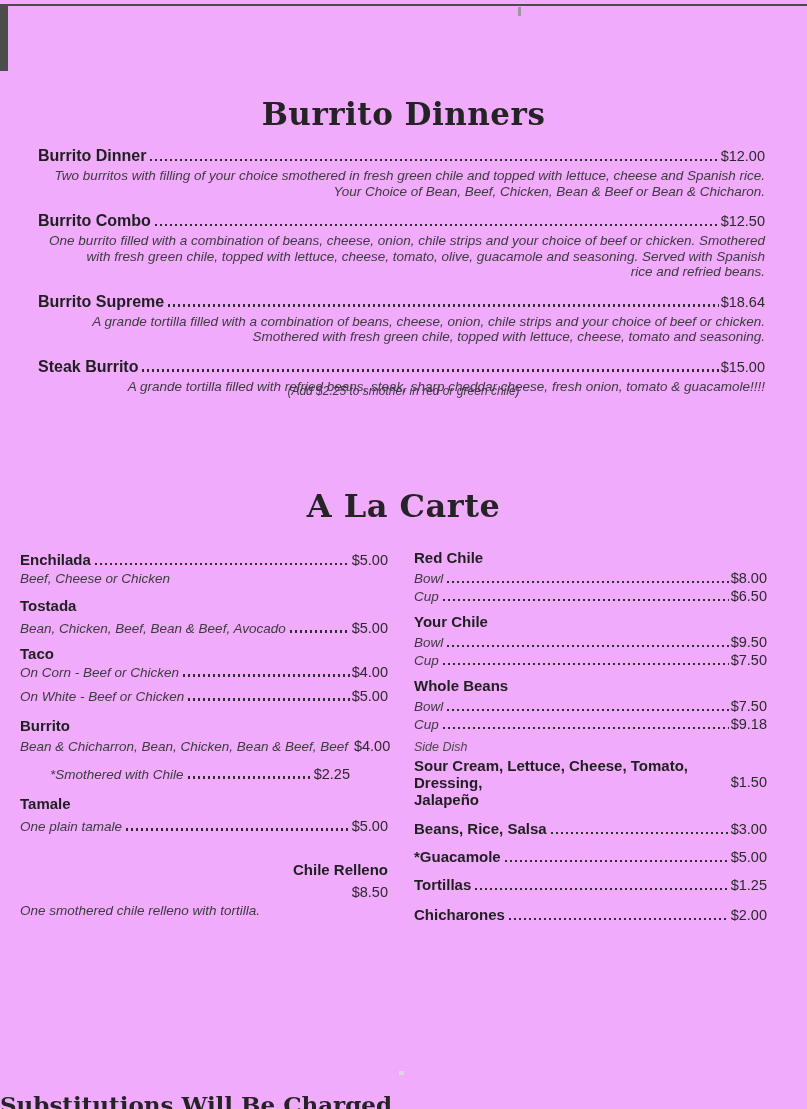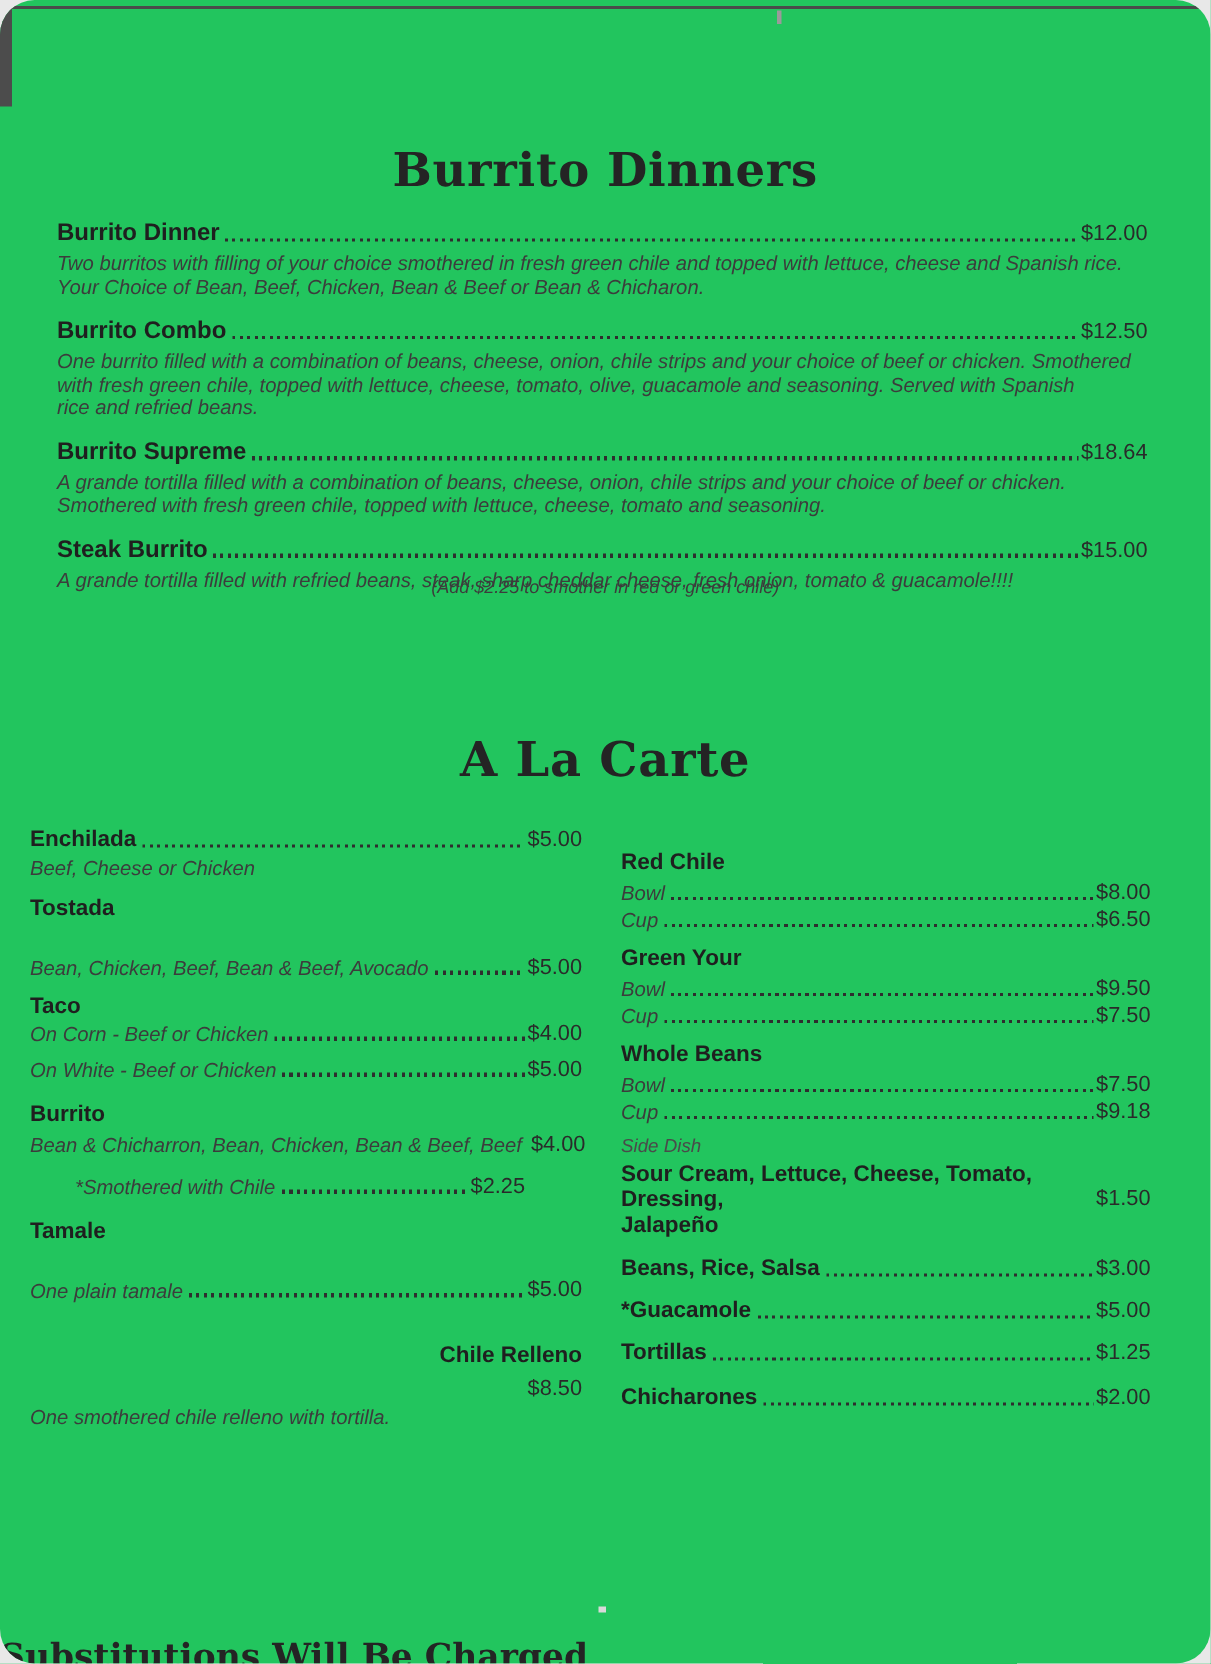--- a/index.html
+++ b/index.html
@@ -2,25 +2,24 @@
 <html><head>
 <meta charset="utf-8">
 <style>
   * { margin: 0; padding: 0; box-sizing: border-box; }
   html, body { background: #e8e8e8; }
   .page {
     position: relative;
     width: 807px;
     height: 1109px;
     margin: 0 auto;
-    background: #22c55e;
+    background: #f0abfc;
     overflow: hidden;
     font-family: "Liberation Sans", sans-serif;
     color: #222;
-    border-radius: 23px;
   }
   
   .top-line { position: absolute; top: 4px; left: 0; width: 807px; height: 2px; background: #4a4a4a; }
   .left-bar { position: absolute; top: 4px; left: 0; width: 8px; height: 67px; background: #4c4c4c; }
   .top-mark { position: absolute; top: 7px; left: 518px; width: 3px; height: 9px; background: #9a9a9a; }
   .bottom-mark { position: absolute; top: 1071px; left: 399px; width: 5px; height: 4px; background: #d9d9d9; }
 
   .section-title {
     font-family: "DejaVu Serif", serif;
     font-weight: bold;
@@ -56,21 +55,21 @@
     background-image: repeating-linear-gradient(90deg, #2e2e2e 0, #2e2e2e 2px, transparent 2px, transparent 5px);
   }
   .desc {
     font-style: italic;
     font-size: 13.5px;
     line-height: 15.5px;
     color: #3c3c3c;
     white-space: pre-line;
     margin-top: 3px;
   }
-  .d-item { margin-bottom: 13px; }
+  .d-item { margin-bottom: 13px; text-align: right; }
 
   .note {
     position: absolute; top: 384px; left: 0; width: 100%;
     text-align: center;
     font-style: italic;
     font-size: 12px;
     color: #3c3c3c;
   }
 
   .columns {
@@ -101,21 +100,21 @@
   .footer {
     position: absolute; top: 1046px; left: 0; width: 100%;
     text-align: left;
     font-family: "DejaVu Serif", serif;
     font-weight: bold;
     font-size: 23px;
     color: #242424;
     margin-top: 45px;
   }
 
-  .mt2 { margin-top: 2px; } .mt4 { margin-top: 21px; } .mt6 { margin-top: 6px; }
+  .mt2 { margin-top: 2px; } .mt4 { margin-top: 4px; } .mt6 { margin-top: 6px; }
   .mt8 { margin-top: 8px; } .mt10 { margin-top: 10px; } .mt12 { margin-top: 12px; }
   .mt26 { margin-top: 26px; flex-direction: column; }
 </style>
 </head>
 <body>
 
 <div class="page">
 
   <div class="top-line"></div>
   <div class="left-bar"></div>
@@ -232,21 +231,21 @@
         <span class="vname">Bowl</span>
         <span class="dots"></span>
         <span class="price">$8.00</span>
       </div>
       <div class="mrow">
         <span class="vname">Cup</span>
         <span class="dots"></span>
         <span class="price">$6.50</span>
       </div>
 
-      <div class="hdr mt8">Green Your</div>
+      <div class="hdr mt8">Your Chile</div>
       <div class="mrow mt2">
         <span class="vname">Bowl</span>
         <span class="dots"></span>
         <span class="price">$9.50</span>
       </div>
       <div class="mrow">
         <span class="vname">Cup</span>
         <span class="dots"></span>
         <span class="price">$7.50</span>
       </div>

